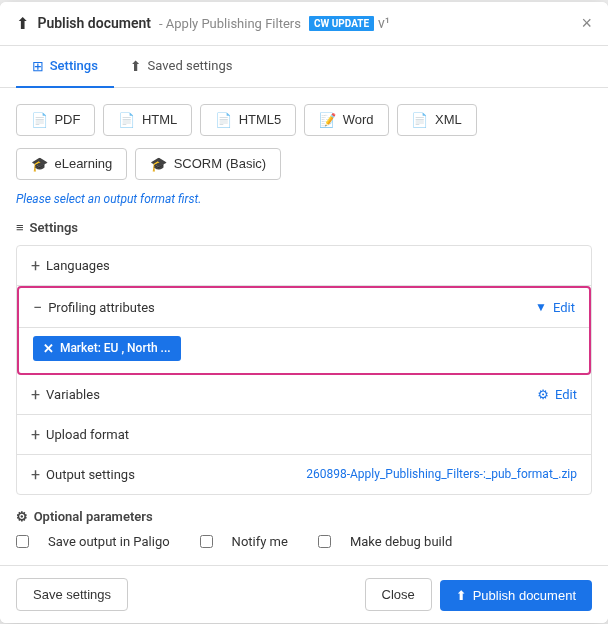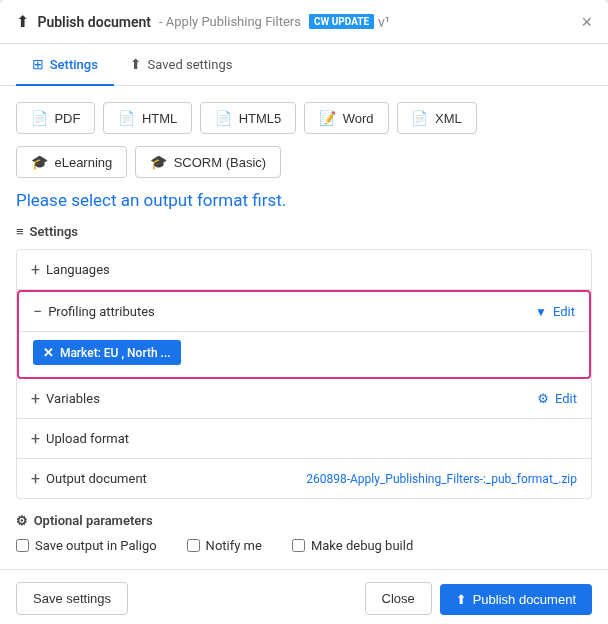--- a/index.html
+++ b/index.html
@@ -109,22 +109,23 @@
       border: 1px solid #ccc;
       border-radius: 4px;
       background: #fff;
       cursor: pointer;
       font-size: 13px;
       color: #333;
     }
     .format-btn .btn-icon { font-size: 14px; color: #555; }
     .notice {
       color: #1a73e8;
-      font-size: 17px;
+      font-size: 12px;
       margin-bottom: 14px;
+      font-style: italic;
     }
     .section-header {
       display: flex;
       align-items: center;
       gap: 6px;
       font-size: 13px;
       font-weight: 600;
       color: #444;
       margin-bottom: 10px;
     }
@@ -198,21 +199,21 @@
       margin-bottom: 10px;
     }
     .checkboxes-row {
       display: flex;
       align-items: center;
       gap: 30px;
     }
     .checkbox-item {
       display: flex;
       align-items: center;
-      gap: 6px;
+      gap: 19px;
       font-size: 13px;
       color: #333;
     }
     .checkbox-item input[type=checkbox] { cursor: pointer; }
     .modal-footer {
       display: flex;
       align-items: center;
       justify-content: space-between;
       padding: 12px 16px;
       border-top: 1px solid #e0e0e0;
@@ -355,21 +356,21 @@
         <div class="settings-row">
           <span class="row-label">
             <span class="plus-icon">+</span>
             <span>Upload format</span>
           </span>
         </div>
 
         <div class="settings-row">
           <span class="row-label">
             <span class="plus-icon">+</span>
-            <span>Output document</span>
+            <span>Output settings</span>
           </span>
           <span class="filename-value">260898-Apply_Publishing_Filters-:_pub_format_.zip</span>
         </div>
       </div>
 
       <div class="optional-section">
         <div class="optional-header">
           <span>⚙</span>
           <span>Optional parameters</span>
         </div>

